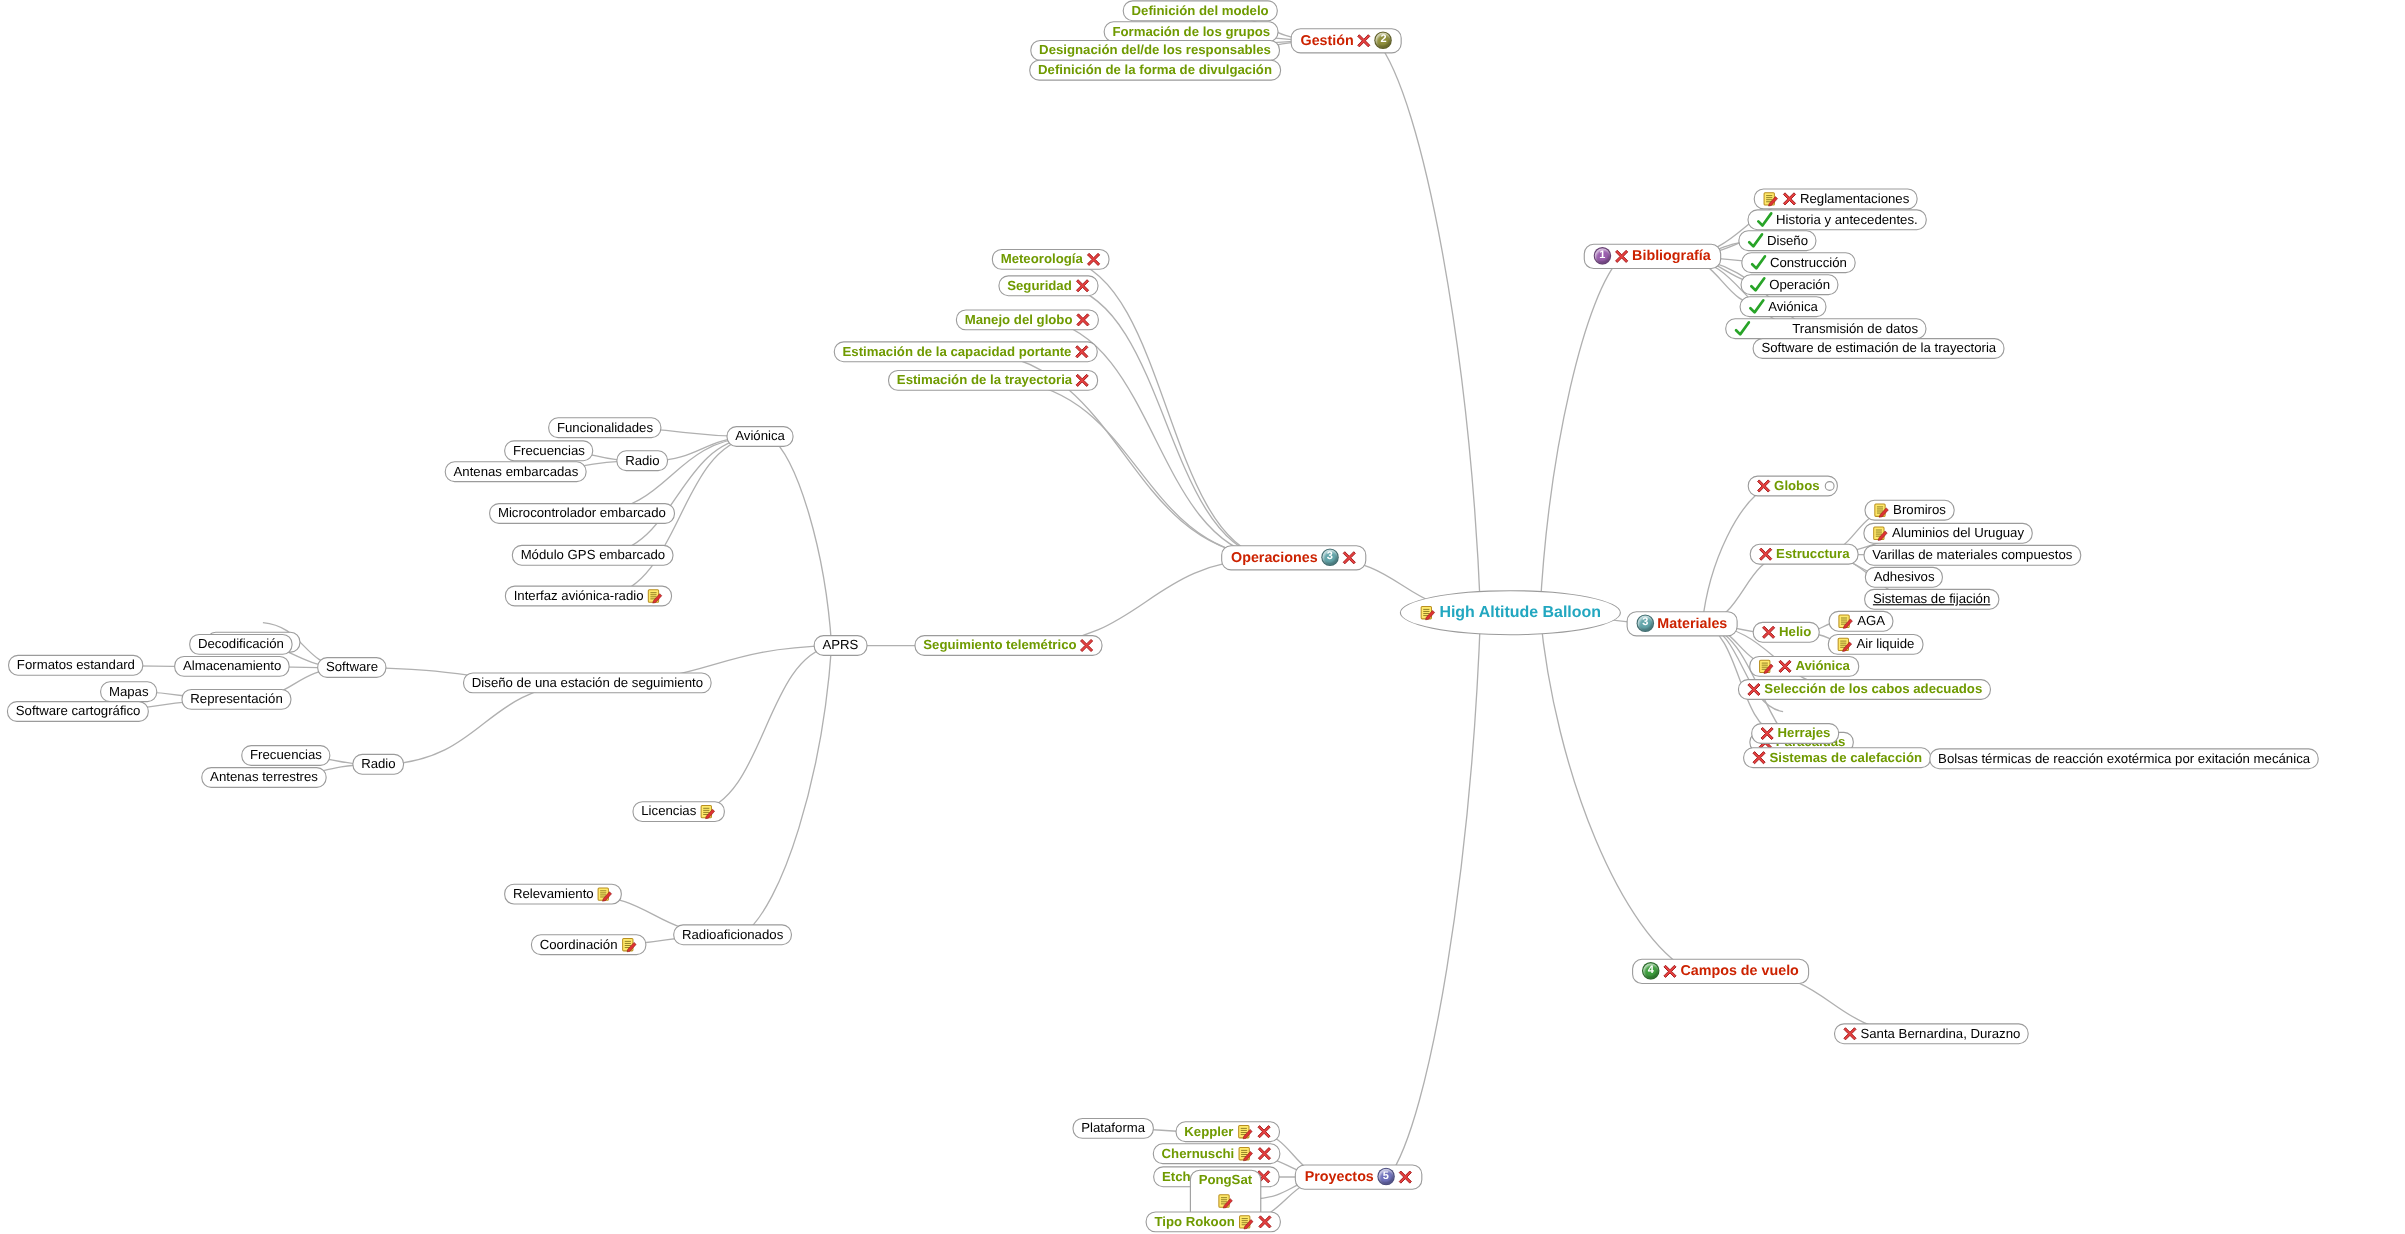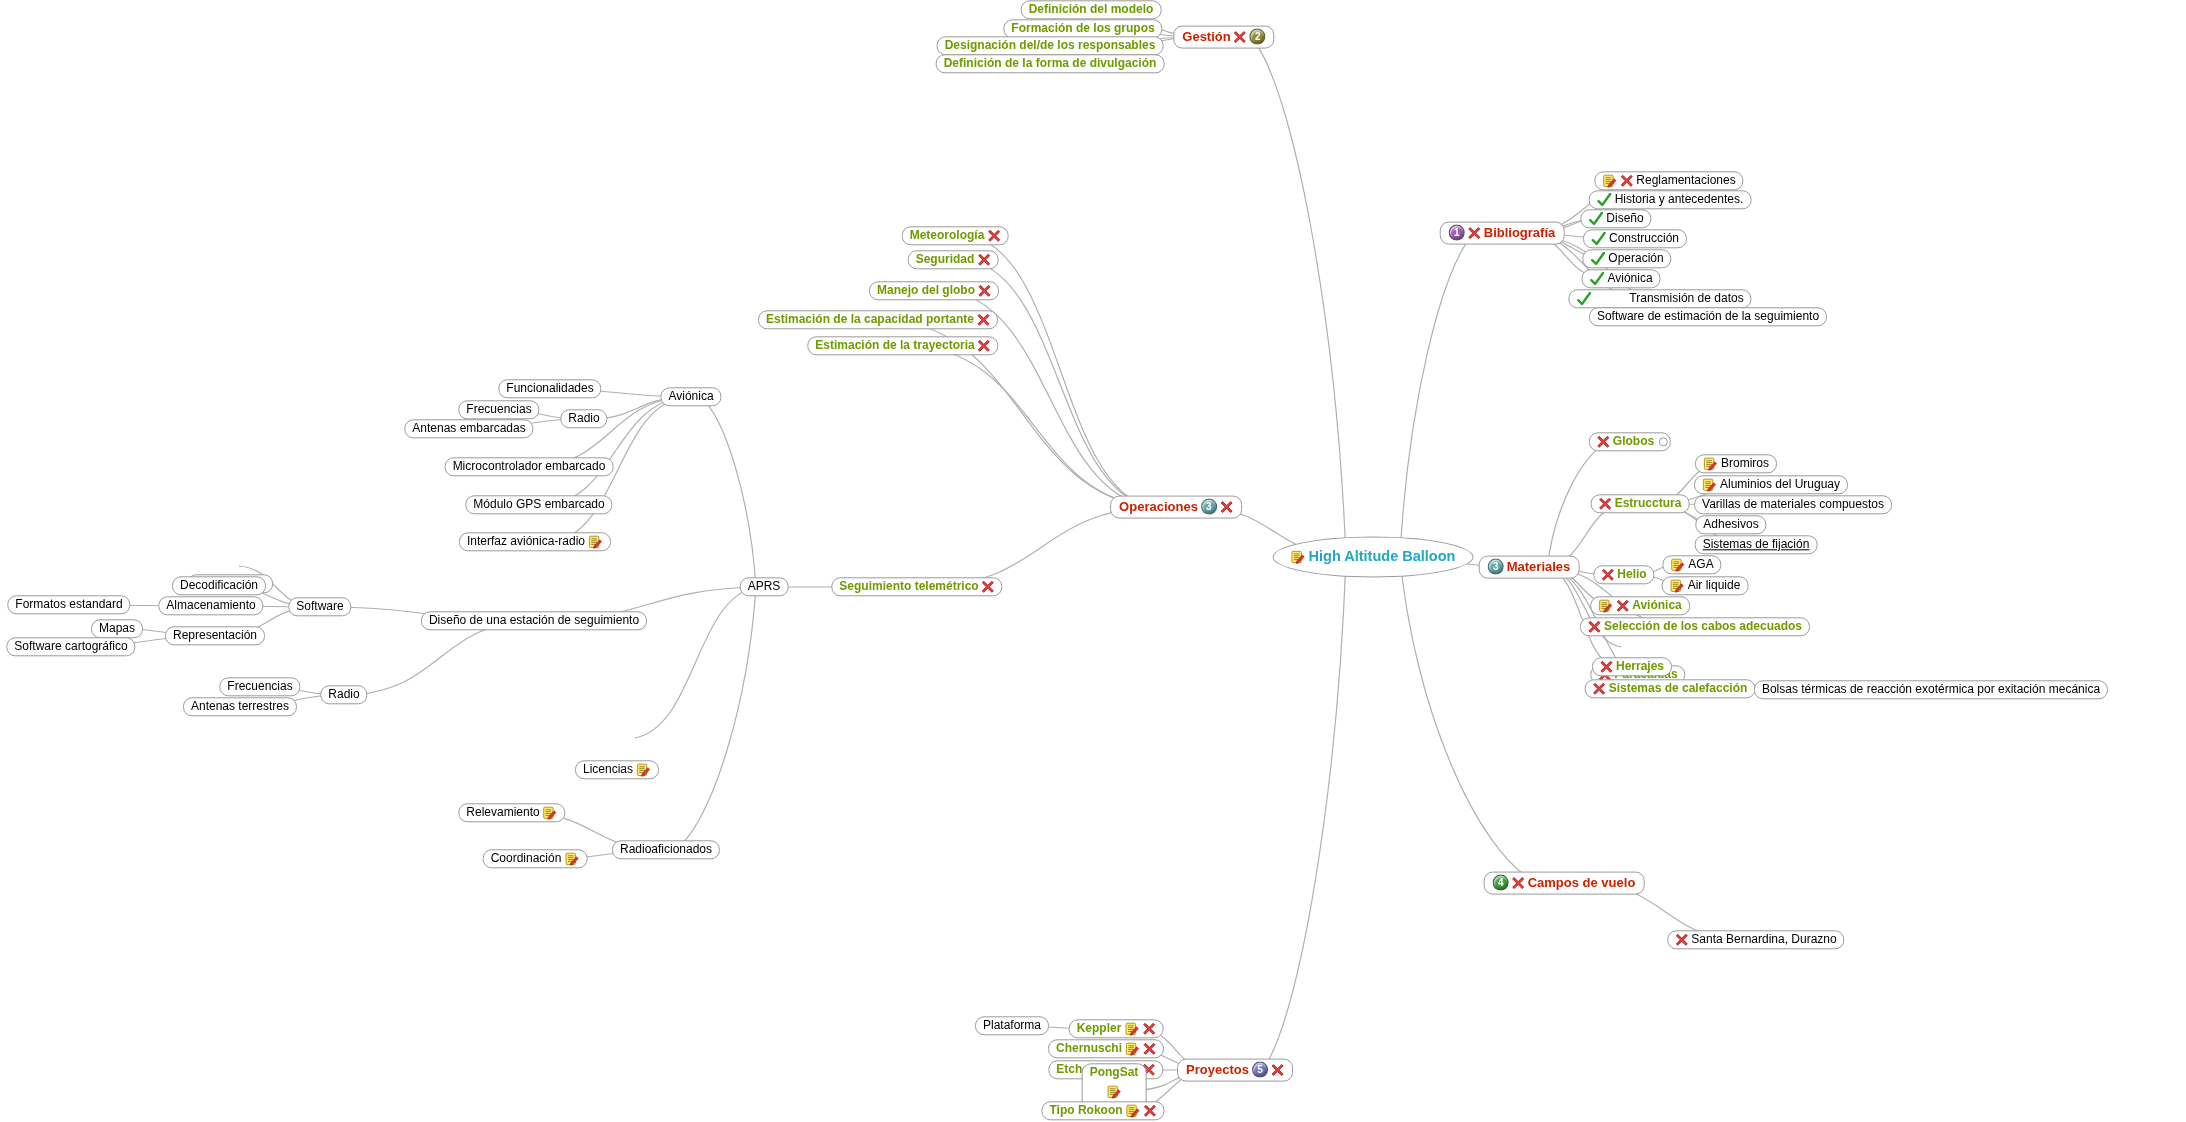--- a/index.html
+++ b/index.html
@@ -198,21 +198,21 @@
     </div>
     <div class="node plain" style="left: 1660px; top: 299px; gap: 38px;">
       <span class="icon">
         <svg width="15" height="15" viewBox="0 0 16 16">
           <path d="M2 9.5 6 13.5 14.5 1.8" fill="none" stroke="#28a428" stroke-width="2.6" stroke-linecap="round" stroke-linejoin="round"></path>
         </svg>
       </span>
       <span class="label">Transmisión de datos</span>
     </div>
     <div class="node plain" style="left: 1708px; top: 317px;">
-      <span class="label">Software de estimación de la seguimiento</span>
+      <span class="label">Software de estimación de la trayectoria</span>
     </div>
     <div class="node branch" style="left: 1176px; top: 507px;">
       <span class="label">Operaciones</span>
       <span class="icon prio" style="background: rgb(100, 166, 171);">3</span>
       <span class="icon">
         <svg width="13" height="13" viewBox="0 0 16 16">
           <path d="M3 1.2 8 6.2 13 1.2 14.8 3 9.8 8 14.8 13 13 14.8 8 9.8 3 14.8 1.2 13 6.2 8 1.2 3z" fill="#e64040" stroke="#9e1515" stroke-width="1"></path>
         </svg>
       </span>
     </div>
@@ -327,21 +327,21 @@
     </div>
     <div class="node plain" style="left: 344px; top: 695px;">
       <span class="label">Radio</span>
     </div>
     <div class="node plain" style="left: 260px; top: 687px;">
       <span class="label">Frecuencias</span>
     </div>
     <div class="node plain" style="left: 240px; top: 707px;">
       <span class="label">Antenas terrestres</span>
     </div>
-    <div class="node plain" style="left: 617px; top: 770px;">
+    <div class="node plain" style="left: 617px; top: 738px;">
       <span class="label">Licencias</span>
       <span class="icon">
         <svg width="15" height="15" viewBox="0 0 16 16">
           <rect x="1.5" y="2" width="10" height="12" rx="1" fill="#ffe96b" stroke="#b98f1f"></rect>
           <path d="M3.5 4.8h6M3.5 6.8h6M3.5 8.8h6M3.5 10.8h6" stroke="#8a7a20" stroke-width="0.9" fill="none"></path>
           <path d="M6.5 12.5 12.5 5.8 14.6 7.7 8.6 14.4 5.8 14.9z" fill="#dd3333" stroke="#881111" stroke-width="0.5"></path>
         </svg>
       </span>
     </div>
     <div class="node plain" style="left: 666px; top: 850px;">

